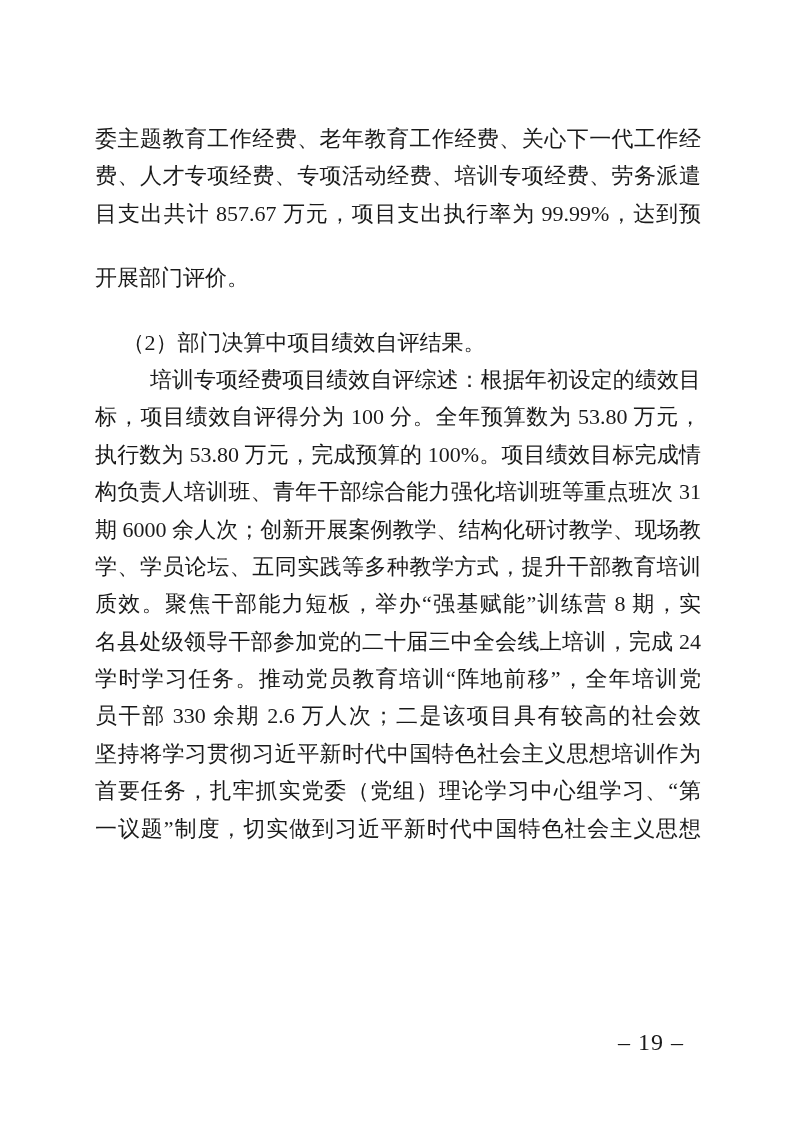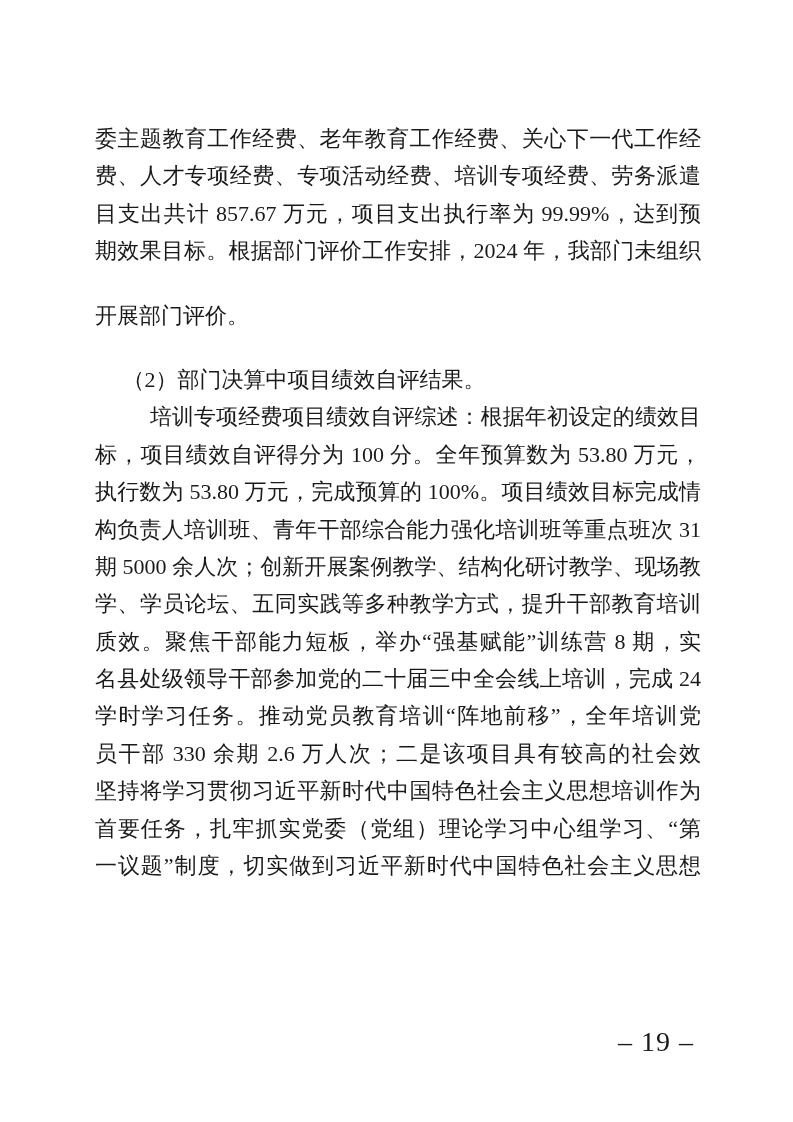--- a/index.html
+++ b/index.html
@@ -34,42 +34,41 @@
     letter-spacing: 0;
   }
   .line.para-end {
     text-align-last: left;
     margin-top: 27px;
   }
   .page-number {
     position: absolute;
     left: 618px;
     top: 1029px;
-    font-size: 28px;
+    font-size: 24px;
     line-height: 26px;
     color: #1a1a1a;
     letter-spacing: 1px;
   }
 </style>
 </head>
 <body>
 
 <div class="page" style="background: rgb(255, 255, 255); color: rgb(26, 26, 26);">
   <div class="text-block" id="text-block">
       <div class="line">委主题教育工作经费、老年教育工作经费、关心下一代工作经</div>
       <div class="line">费、人才专项经费、专项活动经费、培训专项经费、劳务派遣</div>
       <div class="line">目支出共计 857.67 万元，项目支出执行率为 99.99%，达到预</div>
-      <div class="line">期效果目标。根据部门评价工作安排，2024 年，我部门未组织</div>
       <div class="line para-end">开展部门评价。</div>
       <div class="line para-end" style="text-indent: 1.25em;">（2）部门决算中项目绩效自评结果。</div>
       <div class="line" style="text-indent: 2.5em;">培训专项经费项目绩效自评综述：根据年初设定的绩效目</div>
       <div class="line">标，项目绩效自评得分为 100 分。全年预算数为 53.80 万元，</div>
       <div class="line">执行数为 53.80 万元，完成预算的 100%。项目绩效目标完成情</div>
       <div class="line">构负责人培训班、青年干部综合能力强化培训班等重点班次 31</div>
-      <div class="line">期 5000 余人次；创新开展案例教学、结构化研讨教学、现场教</div>
+      <div class="line">期 6000 余人次；创新开展案例教学、结构化研讨教学、现场教</div>
       <div class="line">学、学员论坛、五同实践等多种教学方式，提升干部教育培训</div>
       <div class="line">质效。聚焦干部能力短板，举办“强基赋能”训练营 8 期，实</div>
       <div class="line">名县处级领导干部参加党的二十届三中全会线上培训，完成 24</div>
       <div class="line">学时学习任务。推动党员教育培训“阵地前移”，全年培训党</div>
       <div class="line">员干部 330 余期 2.6 万人次；二是该项目具有较高的社会效益，</div>
       <div class="line">坚持将学习贯彻习近平新时代中国特色社会主义思想培训作为</div>
       <div class="line">首要任务，扎牢抓实党委（党组）理论学习中心组学习、“第</div>
       <div class="line">一议题”制度，切实做到习近平新时代中国特色社会主义思想</div>
     </div>
   <div class="page-number">– 19 –</div>

